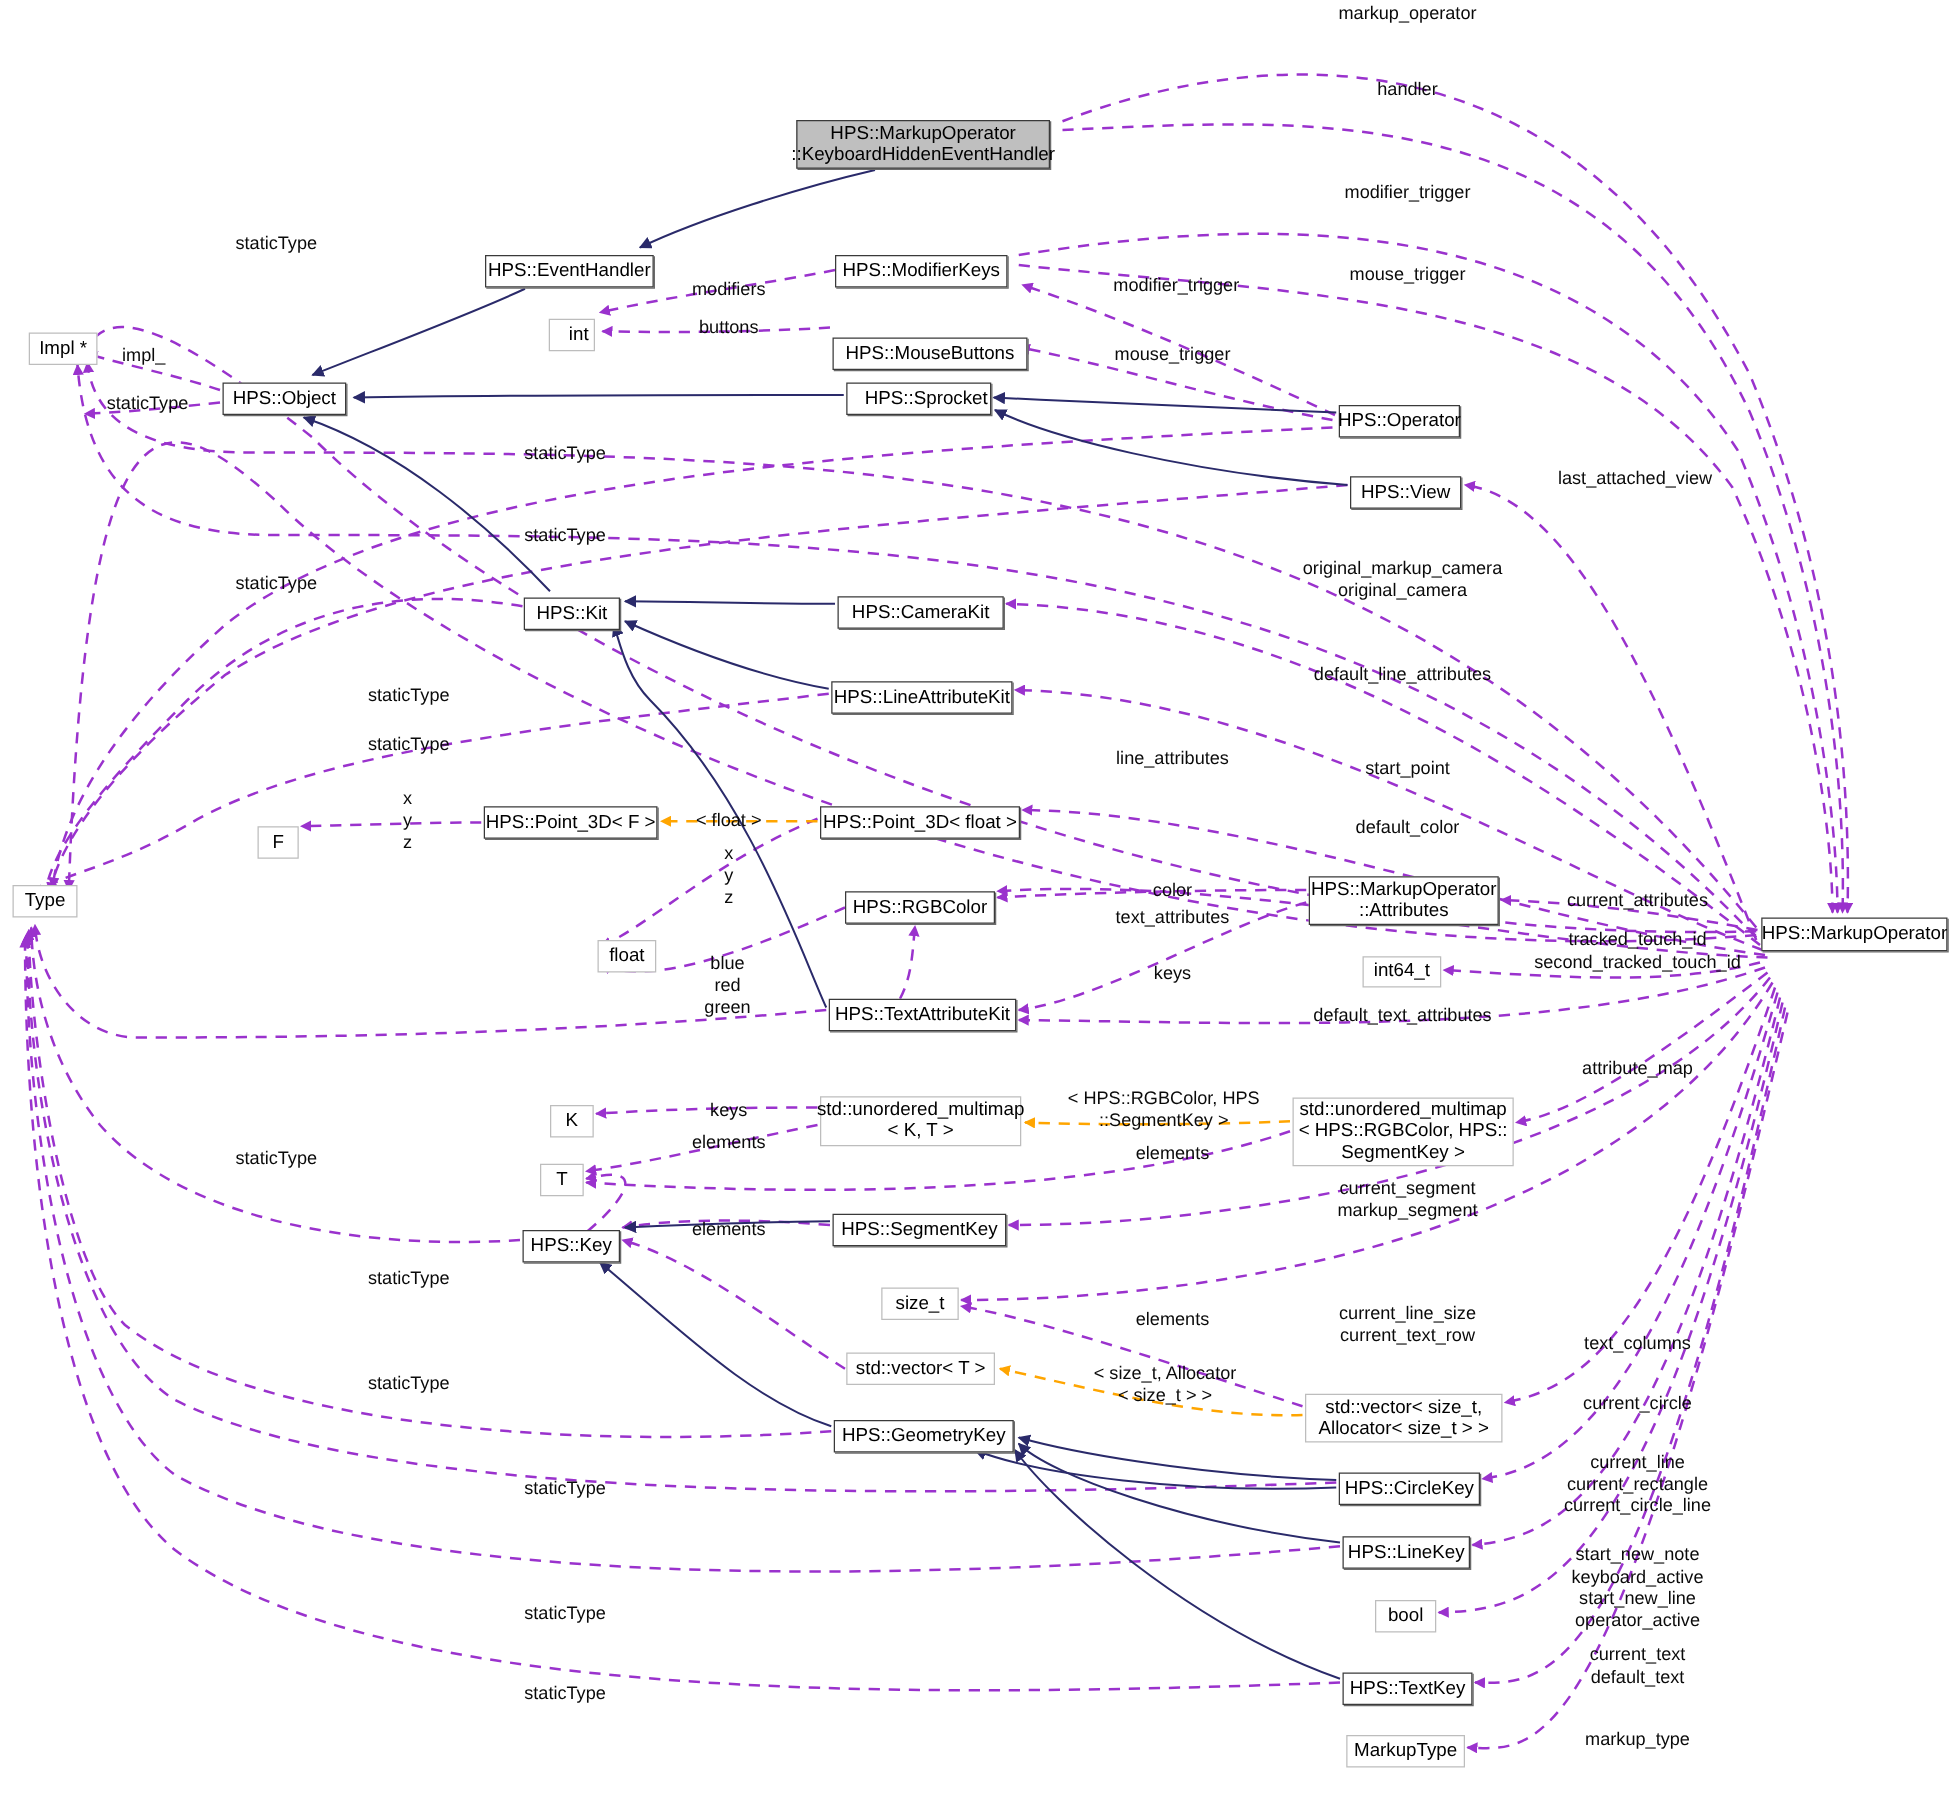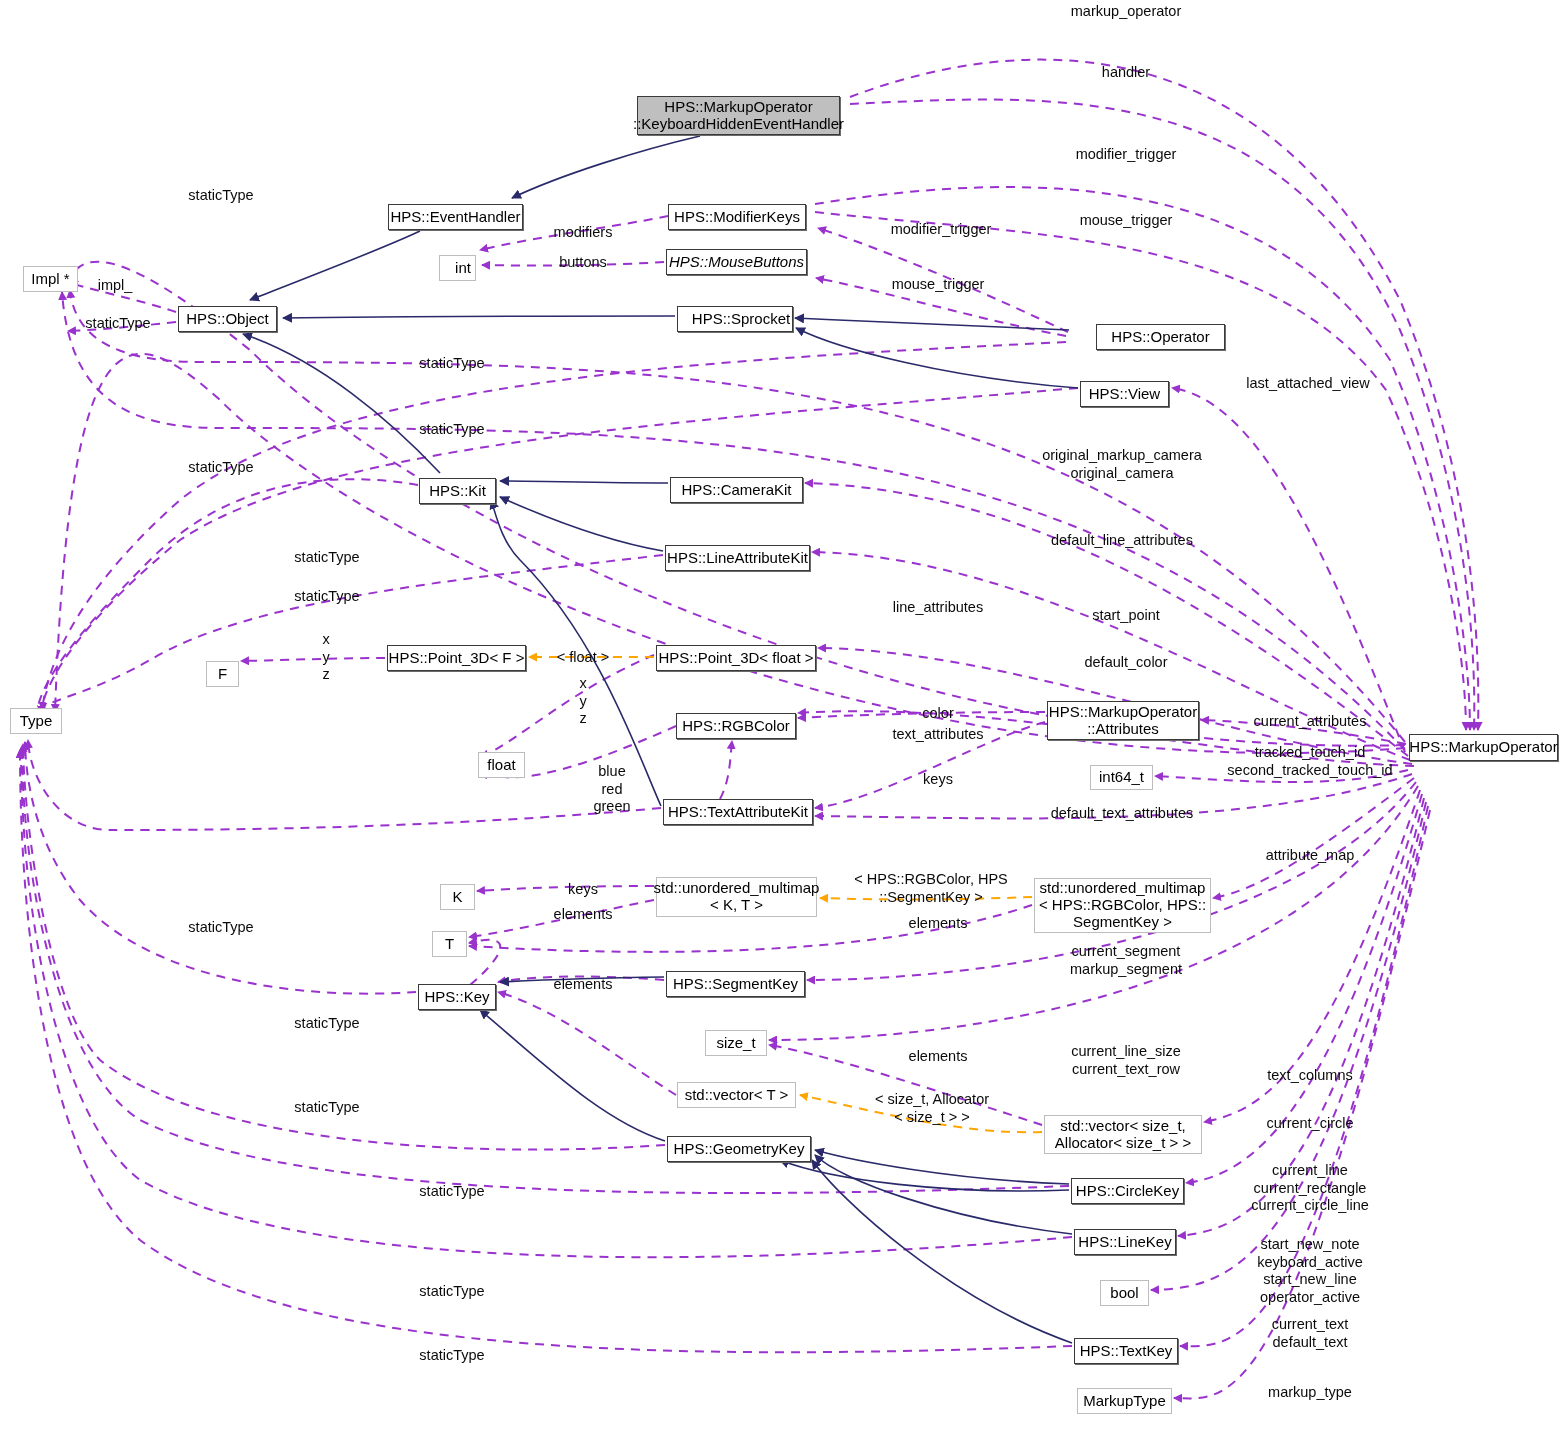--- a/index.html
+++ b/index.html
@@ -169,25 +169,25 @@
       <path d="M1032,897 C960,900 880,900 820,898"></path>
       <path d="M1042,1132 C960,1135 870,1110 800,1095"></path>
     </g>
   </svg>
 
   <div class="node current" style="left:637px;top:96px;width:203px;height:39px;">HPS::MarkupOperator
 ::KeyboardHiddenEventHandler</div>
   <div class="node solid" style="left:388px;top:204px;width:135px;height:26px;">HPS::EventHandler</div>
   <div class="node solid" style="left:668px;top:204px;width:138px;height:26px;">HPS::ModifierKeys</div>
   <div class="node light" style="left:439px;top:255px;width:37px;height:26px;padding-left:11px;">int</div>
-  <div class="node solid" style="left:666px;top:249px;width:141px;height:26px;font-style:italic;">HPS::MouseButtons</div>
+  <div class="node solid" style="left:666px;top:270px;width:156px;height:26px;">HPS::MouseButtons</div>
   <div class="node light" style="left:10px;top:266px;width:55px;height:26px;margin-left:13px;">Impl *</div>
   <div class="node solid" style="left:178px;top:306px;width:99px;height:26px;">HPS::Object</div>
   <div class="node solid" style="left:677px;top:306px;width:116px;height:26px;padding-left:12px;">HPS::Sprocket</div>
-  <div class="node solid" style="left:1071px;top:324px;width:129px;height:26px;margin-left:25px;">HPS::Operator</div>
+  <div class="node solid" style="left:1071px;top:324px;width:97px;height:26px;">HPS::Operator</div>
   <div class="node solid" style="left:1080px;top:381px;width:89px;height:26px;">HPS::View</div>
   <div class="node solid" style="left:419px;top:478px;width:77px;height:26px;">HPS::Kit</div>
   <div class="node solid" style="left:670px;top:477px;width:133px;height:26px;">HPS::CameraKit</div>
   <div class="node solid" style="left:665px;top:545px;width:145px;height:26px;">HPS::LineAttributeKit</div>
   <div class="node solid" style="left:387px;top:645px;width:139px;height:26px;">HPS::Point_3D&lt; F &gt;</div>
   <div class="node solid" style="left:656px;top:645px;width:160px;height:26px;">HPS::Point_3D&lt; float &gt;</div>
   <div class="node light" style="left:206px;top:661px;width:33px;height:26px;">F</div>
   <div class="node solid" style="left:1047px;top:701px;width:152px;height:39px;">HPS::MarkupOperator
 ::Attributes</div>
   <div class="node solid" style="left:676px;top:713px;width:120px;height:26px;">HPS::RGBColor</div>
@@ -244,21 +244,21 @@
   <div class="elabel" style="left:583px;top:649px;">&lt; float &gt;</div>
   <div class="elabel" style="left:1126px;top:654px;">default_color</div>
   <div class="elabel" style="left:583px;top:675px;">x
 y
 z</div>
   <div class="elabel" style="left:938px;top:705px;">color</div>
   <div class="elabel" style="left:938px;top:726px;">text_attributes</div>
   <div class="elabel" style="left:1310px;top:713px;">current_attributes</div>
   <div class="elabel" style="left:1310px;top:744px;">tracked_touch_id
 second_tracked_touch_id</div>
-  <div class="elabel" style="left:582px;top:763px;margin-left:30px;">blue
+  <div class="elabel" style="left:582px;top:763px;">blue
 red
 green</div>
   <div class="elabel" style="left:938px;top:771px;">keys</div>
   <div class="elabel" style="left:1122px;top:805px;">default_text_attributes</div>
   <div class="elabel" style="left:1310px;top:847px;">attribute_map</div>
   <div class="elabel" style="left:221px;top:919px;">staticType</div>
   <div class="elabel" style="left:583px;top:881px;">keys</div>
   <div class="elabel" style="left:583px;top:906px;">elements</div>
   <div class="elabel" style="left:931px;top:871px;">&lt; HPS::RGBColor, HPS
 ::SegmentKey &gt;</div>

